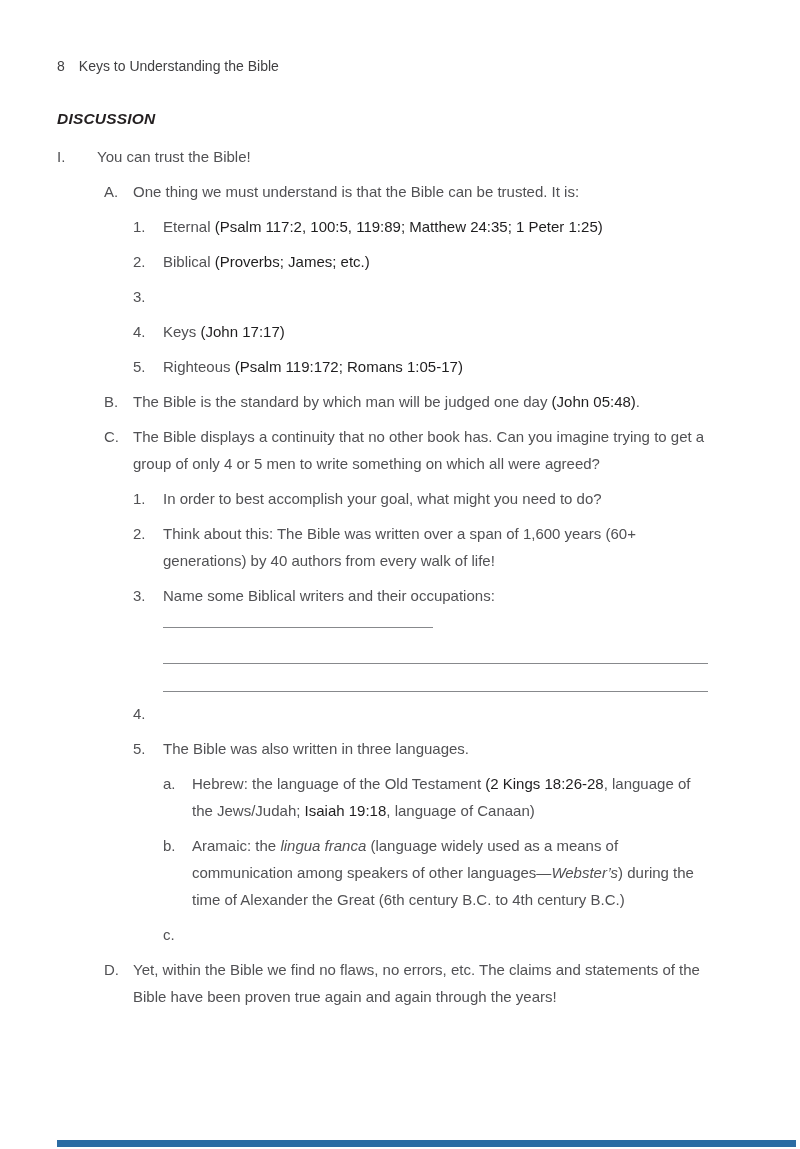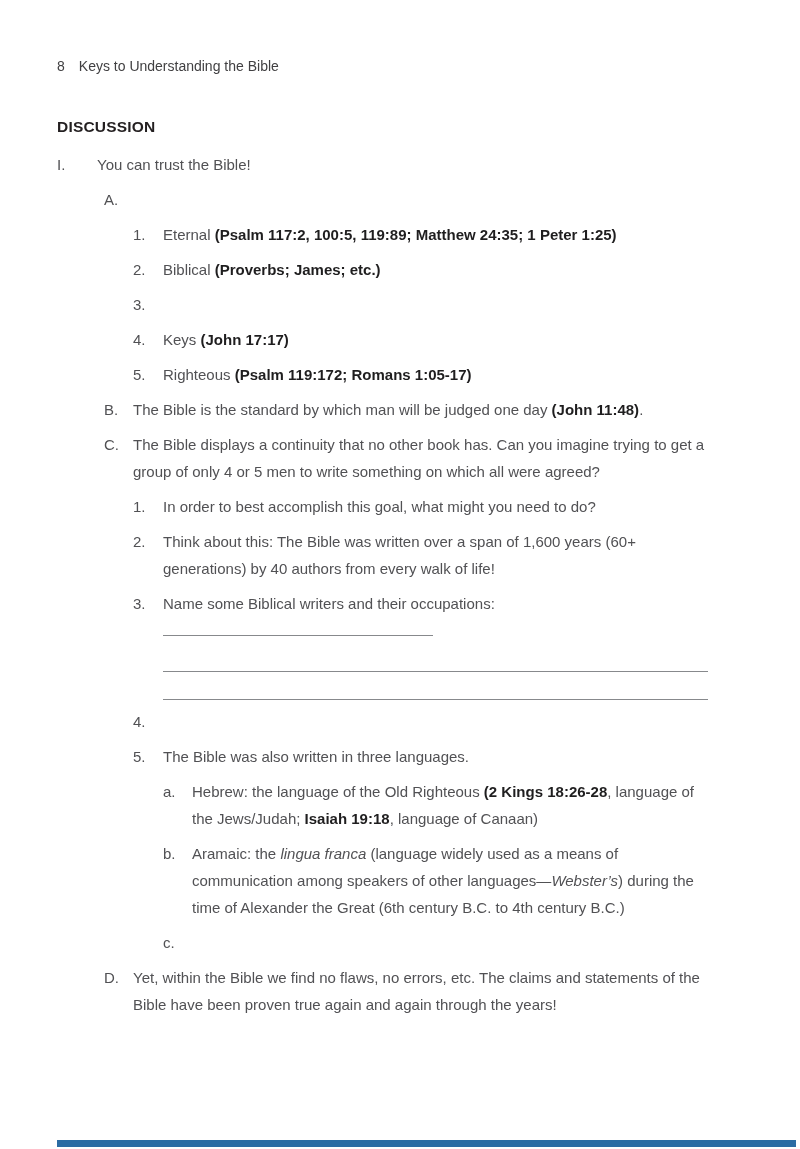--- a/index.html
+++ b/index.html
@@ -13,33 +13,34 @@
     position:absolute;inset:0;
     padding:56px 92px 0 57px;
     box-sizing:border-box;
   }
   .running-head{
     font-size:14px;line-height:20px;color:#414042;
     display:flex;align-items:baseline;
   }
   .running-head .pagenum{margin-right:14px;}
   .section-title{
-    margin-top:40px;
+    margin-top:32px;
     font-size:15.5px;line-height:22px;font-weight:700;color:#231f20;
     letter-spacing:.2px;
+    font-style:italic;
   }
   .outline{margin-top:12px;font-size:15px;line-height:27px;}
   .row{display:flex;margin-bottom:8px;}
   .marker{flex:none;color:#515154;}
   .content{flex:1 1 auto;min-width:0;}
   .lvl0{padding-left:0;}   .lvl0 > .marker{width:40px;}
   .lvl1{padding-left:47px;}.lvl1 > .marker{width:29px;}
   .lvl2{padding-left:76px;}.lvl2 > .marker{width:30px;}
   .lvl3{padding-left:106px;}.lvl3 > .marker{width:29px;}
-  .b{font-weight:700;color:#1f1e1f;}
+  .b{font-weight:400;color:#1f1e1f;}
   .i{font-style:italic;}
   .inline-blank{
     display:inline-block;width:270px;max-width:100%;
     border-bottom:1px solid #87898c;
   }
   .blank-row{display:flex;}
   .blank-row.lvl2{padding-left:106px;}
   .blank-line{flex:1 1 auto;height:19px;border-bottom:1px solid #87898c;}
   .accent-bar{
     position:absolute;left:57px;right:4px;bottom:2px;height:7px;
@@ -57,20 +58,21 @@
 
   <h2 class="section-title">DISCUSSION</h2>
 
   <div class="outline">
       <div class="row lvl0">
         <span class="marker">I.</span>
         <span class="content"><span>You can trust the Bible!</span></span>
       </div>
       <div class="row lvl1">
         <span class="marker">A.</span>
+        <span class="content"><span>One thing we must understand is that the Bible can be trusted. It is:</span></span>
       </div>
       <div class="row lvl2">
         <span class="marker">1.</span>
         <span class="content"><span>Eternal </span><span class="b">(Psalm 117:2, 100:5, 119:89; Matthew 24:35; 1 Peter 1:25)</span></span>
       </div>
       <div class="row lvl2">
         <span class="marker">2.</span>
         <span class="content"><span>Biblical </span><span class="b">(Proverbs; James; etc.)</span></span>
       </div>
       <div class="row lvl2">
@@ -79,29 +81,29 @@
       <div class="row lvl2">
         <span class="marker">4.</span>
         <span class="content"><span>Keys </span><span class="b">(John 17:17)</span></span>
       </div>
       <div class="row lvl2">
         <span class="marker">5.</span>
         <span class="content"><span>Righteous </span><span class="b">(Psalm 119:172; Romans 1:05-17)</span></span>
       </div>
       <div class="row lvl1">
         <span class="marker">B.</span>
-        <span class="content"><span>The Bible is the standard by which man will be judged one day </span><span class="b">(John 11:48)</span><span>.</span></span>
+        <span class="content"><span>The Bible is the standard by which man will be judged one day </span><span class="b">(John 05:48)</span><span>.</span></span>
       </div>
       <div class="row lvl1">
         <span class="marker">C.</span>
         <span class="content"><span>The Bible displays a continuity that no other book has. Can you imagine trying to get a group of only 4 or 5 men to write something on which all were agreed?</span></span>
       </div>
       <div class="row lvl2">
         <span class="marker">1.</span>
-        <span class="content"><span>In order to best accomplish this goal, what might you need to do?</span></span>
+        <span class="content"><span>In order to best accomplish your goal, what might you need to do?</span></span>
       </div>
       <div class="row lvl2">
         <span class="marker">2.</span>
         <span class="content"><span>Think about this: The Bible was written over a span of 1,600 years (60+ generations) by 40 authors from every walk of life!</span></span>
       </div>
       <div class="row lvl2">
         <span class="marker">3.</span>
         <span class="content"><span>Name some Biblical writers and their occupations: </span><span class="inline-blank"></span></span>
       </div>
       <div class="row lvl2 blank-row">
@@ -112,21 +114,21 @@
       </div>
       <div class="row lvl2">
         <span class="marker">4.</span>
       </div>
       <div class="row lvl2">
         <span class="marker">5.</span>
         <span class="content"><span>The Bible was also written in three languages.</span></span>
       </div>
       <div class="row lvl3">
         <span class="marker">a.</span>
-        <span class="content"><span>Hebrew: the language of the Old Righteous </span><span class="b">(2 Kings 18:26-28</span><span>, language of the Jews/Judah; </span><span class="b">Isaiah 19:18</span><span>, language of Canaan)</span></span>
+        <span class="content"><span>Hebrew: the language of the Old Testament </span><span class="b">(2 Kings 18:26-28</span><span>, language of the Jews/Judah; </span><span class="b">Isaiah 19:18</span><span>, language of Canaan)</span></span>
       </div>
       <div class="row lvl3">
         <span class="marker">b.</span>
         <span class="content"><span>Aramaic: the </span><span class="i">lingua franca</span><span> (language widely used as a means of communication among speakers of other languages—</span><span class="i">Webster’s</span><span>) during the time of Alexander the Great (6th century B.C. to 4th century B.C.)</span></span>
       </div>
       <div class="row lvl3">
         <span class="marker">c.</span>
       </div>
       <div class="row lvl1">
         <span class="marker">D.</span>

